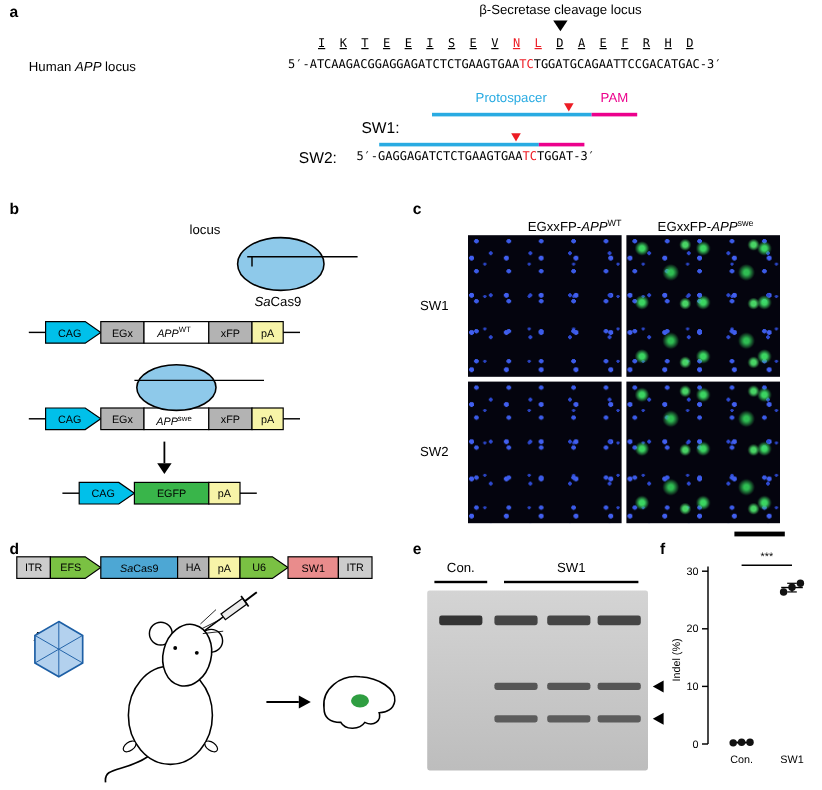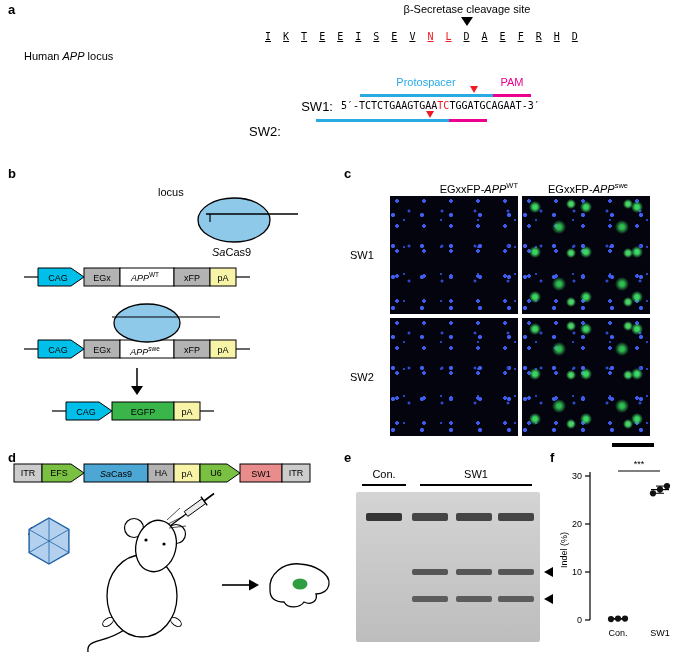--- a/index.html
+++ b/index.html
@@ -43,41 +43,42 @@
   .scalebar{position:absolute;background:#000}
   .uline{position:absolute;height:2px;background:#000}
 </style>
 </head>
 <body>
 
 <div id="figure">
 
   <div class="panel-label" style="left:8px;top:2px">a</div>
 
-  <div class="lbl11 nowrap" style="left:467px;top:3px;transform:translateX(-50%)">β-Secretase cleavage site</div>
+  <div class="lbl11 nowrap" style="left:467px;top:3px;transform:translateX(-50%)">β-Secretase cleavage locus</div>
   <div class="tri-down-black" style="left:461px;top:17px"></div>
 
   <div class="lbl11 nowrap" style="left:24px;top:50px"><span>Human </span><i>APP</i><span> locus</span></div>
 
   <div class="mono" style="left:259px;top:30px"><span class="aa">I</span><span class="aa">K</span><span class="aa">T</span><span class="aa">E</span><span class="aa">E</span><span class="aa">I</span><span class="aa">S</span><span class="aa">E</span><span class="aa">V</span><span class="aa red">N</span><span class="aa red">L</span><span class="aa">D</span><span class="aa">A</span><span class="aa">E</span><span class="aa">F</span><span class="aa">R</span><span class="aa">H</span><span class="aa">D</span></div>
 
+  <div class="mono" style="left:240px;top:48px"><span>5′-</span><span>ATCAAGACGGAGGAGATCTCTGAAGTGAA</span><span class="red">TC</span><span>TGGATGCAGAATTCCGACATGAC</span><span>-3′</span></div>
 
   <div class="lbl11 cyan nowrap" style="left:426px;top:76px;transform:translateX(-50%)">Protospacer</div>
   <div class="lbl11 magenta nowrap" style="left:512px;top:76px;transform:translateX(-50%)">PAM</div>
 
   <div class="tri-down-red" style="left:470px;top:86px"></div>
   <div class="overline" style="left:360px;top:94px;width:133px;background:#29abe2"></div>
   <div class="overline" style="left:493px;top:94px;width:38px;background:#ec008c"></div>
   <div class="lbl10 nowrap" style="left:293px;top:99px;width:40px;text-align:right">SW1:</div>
-  <div class="mono" style="left:341px;top:99px"><span>5′-</span><span>TCTCTGAAGTGAA</span><span class="red">TC</span><span>TGGATGCAGAAT</span><span>-3′</span></div>
 
   <div class="tri-down-red" style="left:426px;top:111px"></div>
   <div class="overline" style="left:316px;top:119px;width:133px;background:#29abe2"></div>
   <div class="overline" style="left:449px;top:119px;width:38px;background:#ec008c"></div>
   <div class="lbl10 nowrap" style="left:249px;top:124px;width:40px;text-align:left">SW2:</div>
+  <div class="mono" style="left:297px;top:124px"><span>5′-</span><span>GAGGAGATCTCTGAAGTGAA</span><span class="red">TC</span><span>TGGAT</span><span>-3′</span></div>
 
   <div class="panel-label" style="left:8px;top:166px">b</div>
 
   <div class="lbl11 nowrap" style="left:158px;top:186px">locus</div>
   <svg style="left:192px;top:188px" width="110" height="60">
     <ellipse cx="42" cy="32" rx="36" ry="22" fill="#8ec9ea" stroke="#000" stroke-width="1.3"></ellipse>
     <line x1="14" y1="26" x2="106" y2="26" stroke="#000" stroke-width="1.3"></line>
     <line x1="18" y1="26" x2="18" y2="34" stroke="#000" stroke-width="1.2"></line>
   </svg>
   <div class="lbl11 nowrap" style="left:212px;top:246px"><i>Sa</i><span>Cas9</span></div>

